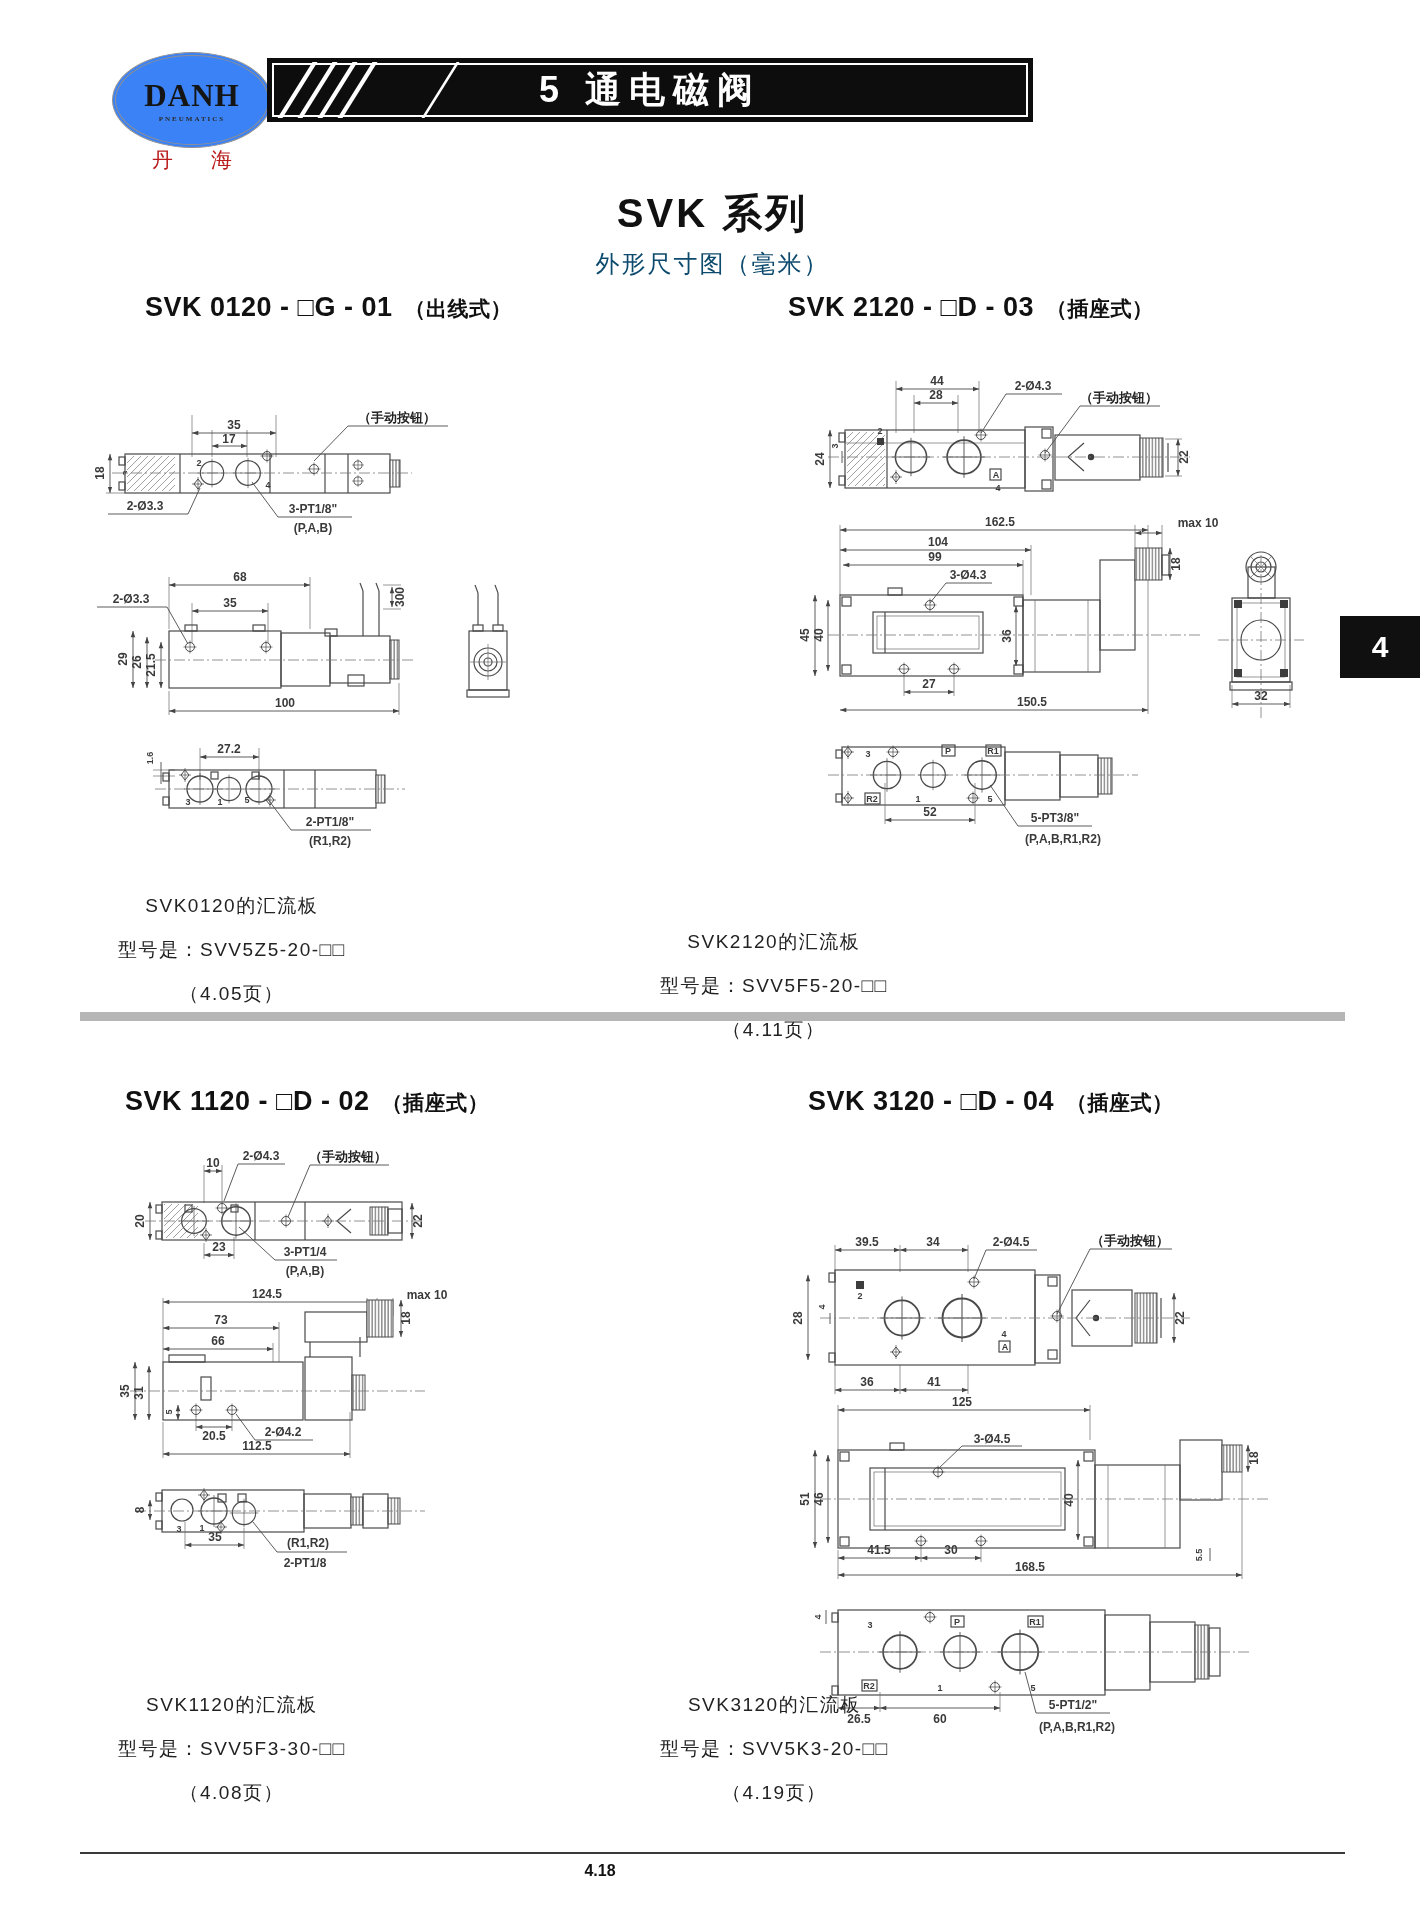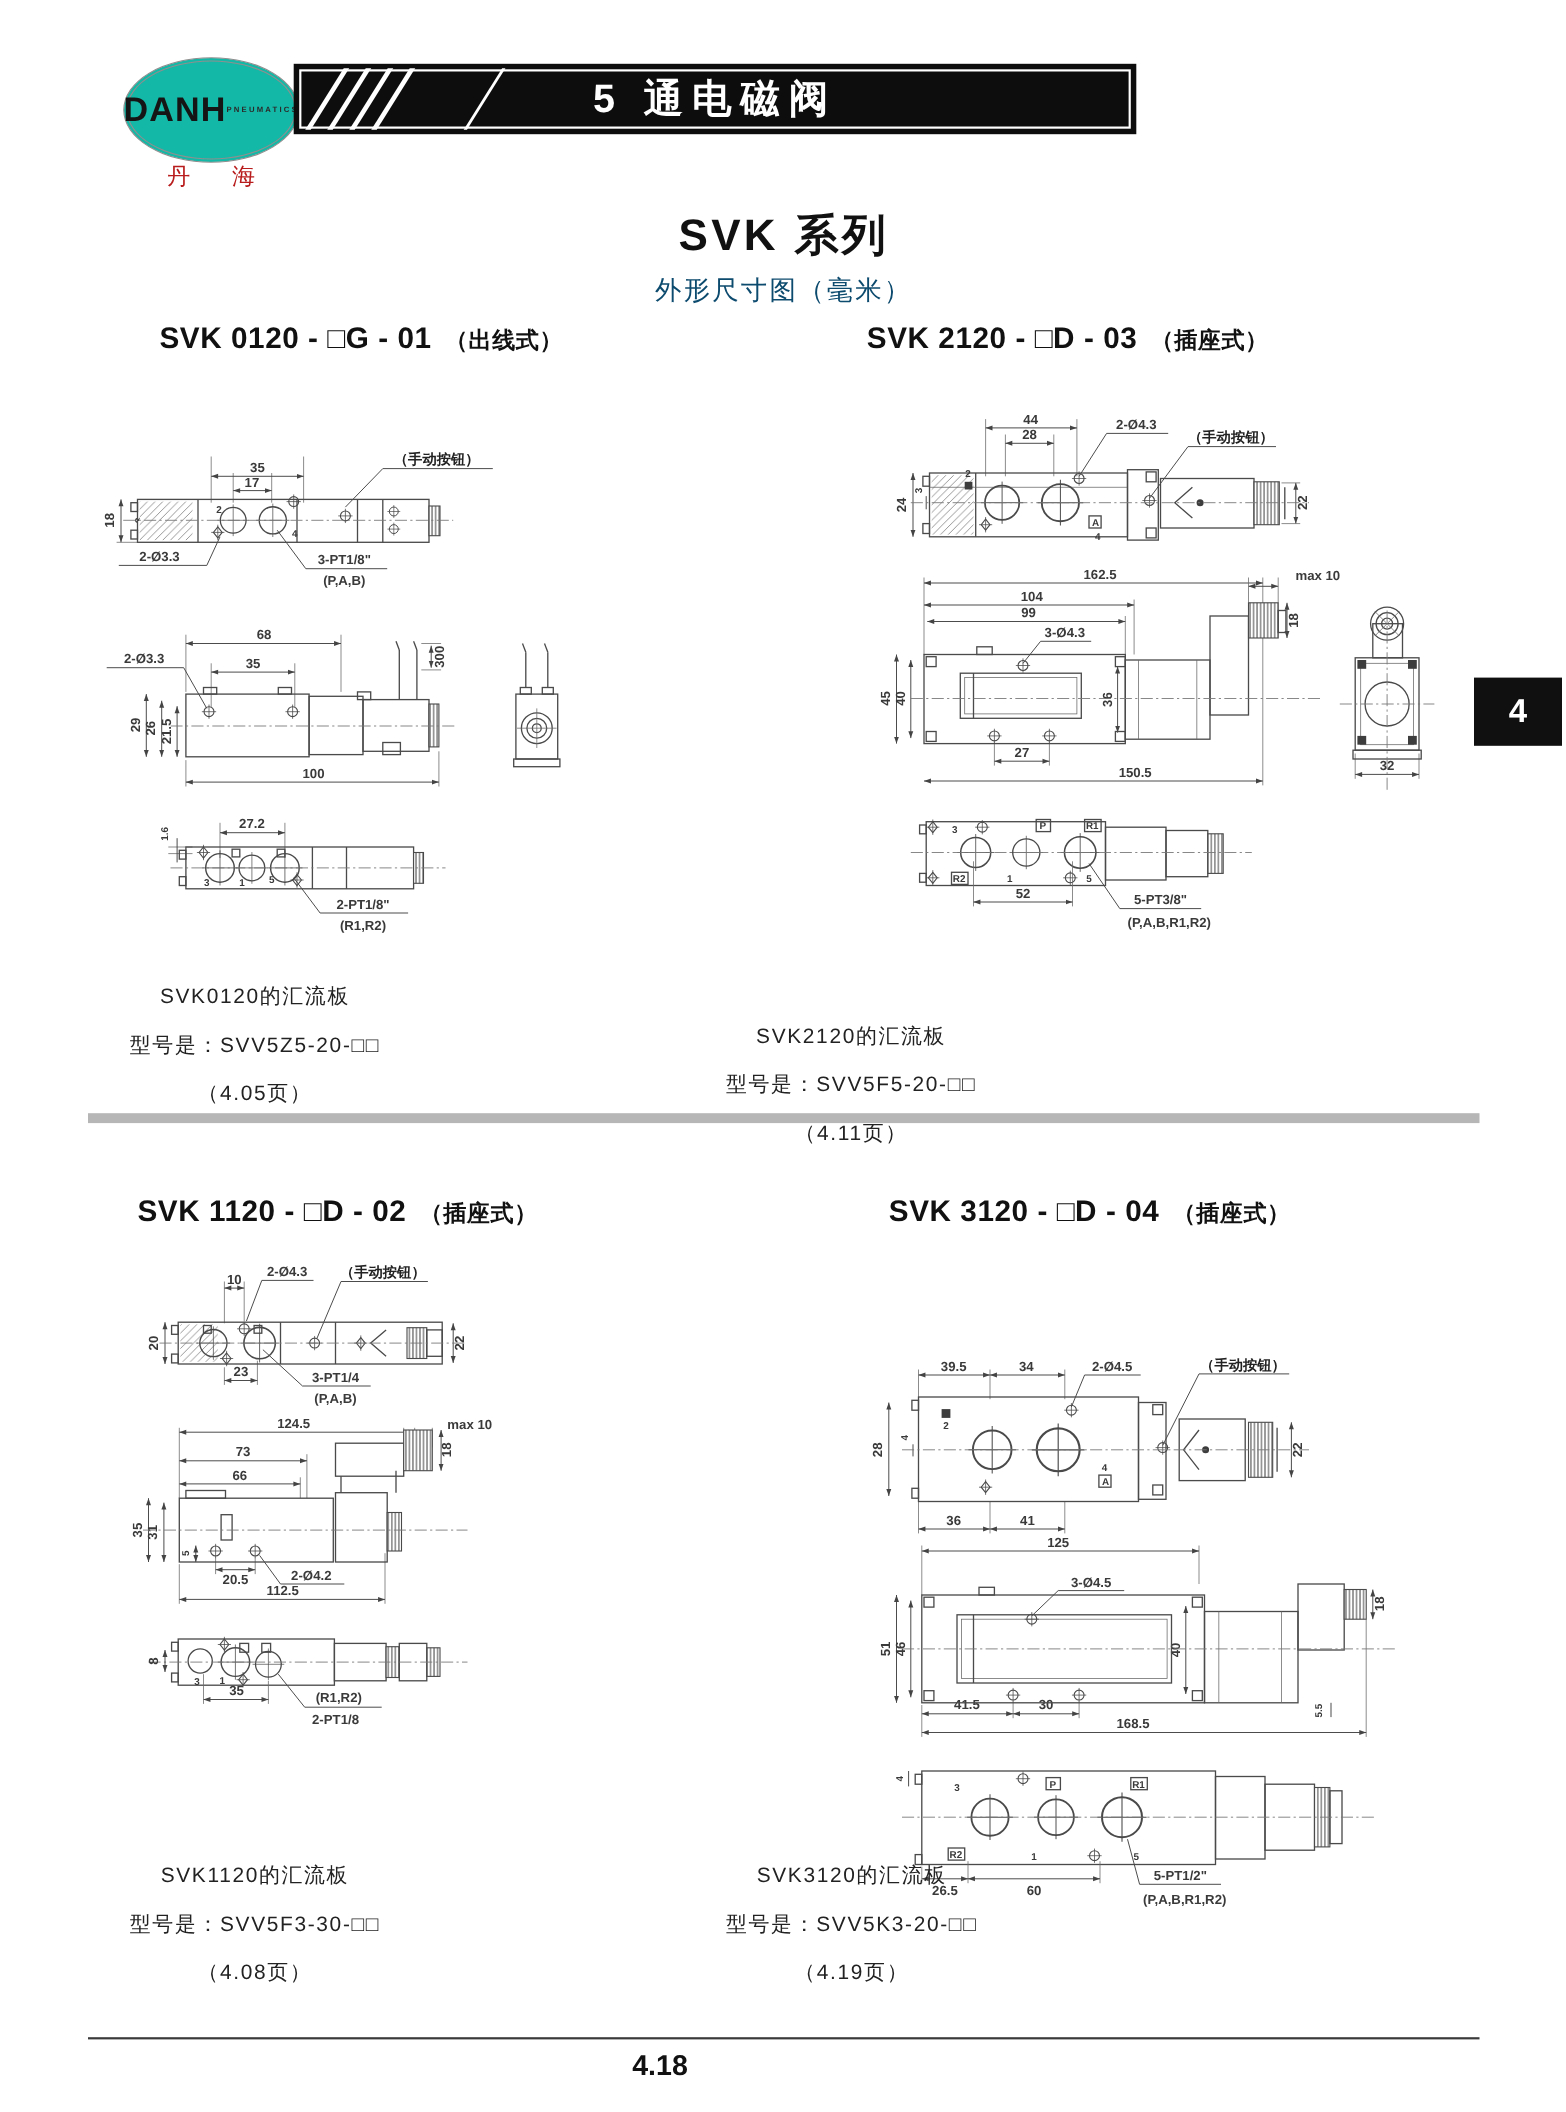--- a/index.html
+++ b/index.html
@@ -11,38 +11,38 @@
   .dt{font-size:12px;font-weight:bold;fill:#3a3a3a;}
   .dts{font-size:9px;font-weight:bold;fill:#3a3a3a;}
   .cj{font-size:13px;font-weight:bold;fill:#222;}
   .ln{stroke:#4a4a4a;stroke-width:1.2;fill:none;}
   .lt{stroke:#6a6a6a;stroke-width:0.7;fill:none;}
   .dl{stroke:#4a4a4a;stroke-width:0.9;fill:none;}
   .cl{stroke:#777;stroke-width:0.8;fill:none;stroke-dasharray:11 3 2 3;}
   .fsq{fill:#3d3d3d;stroke:none;}
   
   .logo{left:112px;top:52px;width:152px;height:88px;border:4px double #8f8f8f;border-radius:50%;
-        display:flex;flex-direction:row;align-items:center;justify-content:center;background:#14b8a6;}
+        display:flex;flex-direction:column;align-items:center;justify-content:center;background:#3b82f6;font-family:Liberation Serif, serif;}
   .logo-main{font-weight:bold;font-size:31px;letter-spacing:1px;color:#151515;}
   .logo-sub{font-size:7px;letter-spacing:2px;font-weight:bold;color:#2a2a2a;margin-top:1px;}
   .logo-cn{left:132px;top:146px;width:120px;text-align:center;font-size:21px;color:#b91c1c;letter-spacing:16px;text-indent:16px;}
   .banner{left:267px;top:58px;width:766px;height:64px;background:#0d0d0d;
           display:flex;align-items:center;justify-content:center;outline:2px solid #fff;outline-offset:-7px;}
   .banner-title{color:#fff;font-weight:bold;font-size:36px;letter-spacing:8px;position:relative;z-index:2;}
   .stripe{position:absolute;top:4px;bottom:4px;width:5px;background:#fff;transform:skewX(-32deg);}
   .page-title{left:80px;top:186px;width:1265px;text-align:center;font-size:40px;font-weight:bold;letter-spacing:3px;color:#111;}
   .page-sub{left:80px;top:248px;width:1265px;text-align:center;font-size:24px;color:#0c4a6e;letter-spacing:2px;}
   .qtitle{font-size:27px;font-weight:bold;color:#111;letter-spacing:0.5px;white-space:nowrap;}
   .qtype{font-size:21px;margin-left:12px;}
   .cap div{font-size:19px;color:#222;letter-spacing:1.5px;margin-bottom:18px;white-space:nowrap;text-align:center;}
   .divider{left:80px;top:1012px;width:1265px;height:9px;background:#b6b6b6;}
   .side-tab{left:1340px;top:616px;width:80px;height:62px;background:#101010;color:#fff;
             display:flex;align-items:center;justify-content:center;font-size:30px;font-weight:bold;}
   .footer-line{left:80px;top:1852px;width:1265px;height:2px;background:#3a3a3a;}
-  .footer-num{left:540px;top:1862px;width:120px;text-align:center;font-size:26px;font-weight:bold;color:#111;}
+  .footer-num{left:540px;top:1862px;width:120px;text-align:center;font-size:16px;font-weight:bold;color:#111;}
 </style>
 </head>
 <body>
 
 <div class="page">
 
   <svg width="0" height="0" style="position:absolute" aria-hidden="true">
     <defs>
       <marker id="aR" markerWidth="8" markerHeight="8" refX="7" refY="3" orient="auto">
           <path d="M0,0.5 L7,3 L0,5.5 Z" fill="#444"></path>

